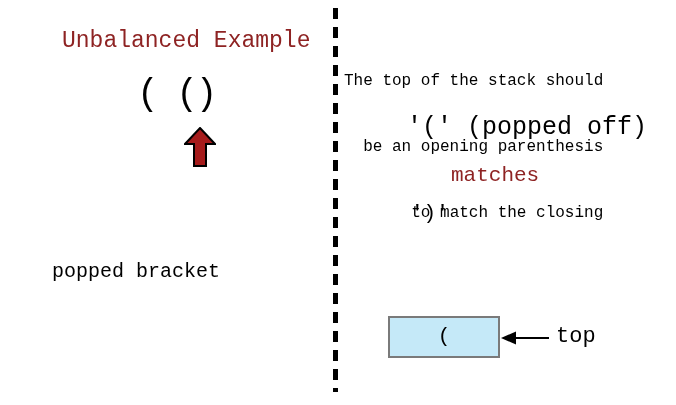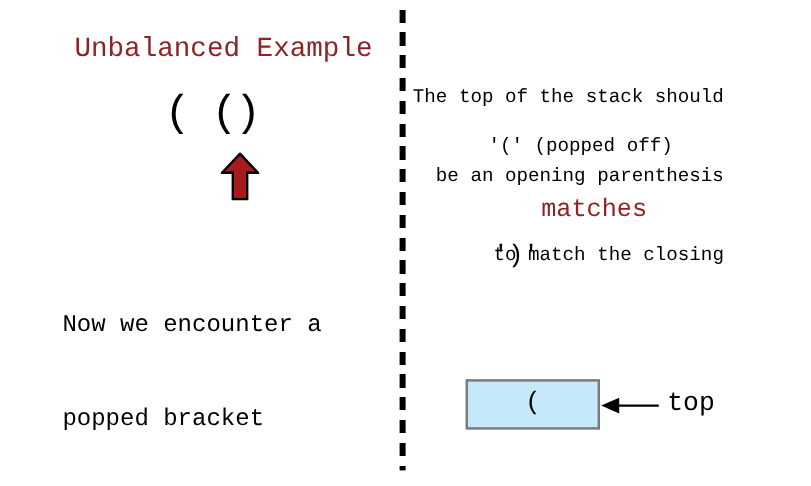--- a/index.html
+++ b/index.html
@@ -49,21 +49,21 @@
     );
   }
   .right-para {
     left: 344px; top: 26px;
     font-size: 16px;
     line-height: 22px;
     text-align: right;
   }
   .popped {
     left: 407px; top: 113px;
-    font-size: 16px;
+    font-size: 25px;
   }
   .matches {
     left: 407px; top: 164px;
     font-size: 21px;
     color: #8e2323;
     margin-left: 44px;
   }
   .closing {
     left: 411px; top: 202px;
     font-size: 21px;
@@ -96,21 +96,20 @@
 
   <div class="abs title">Unbalanced Example</div>
 
   <div class="abs expr">( ()</div>
 
   <svg class="up-arrow" viewBox="0 0 32 40" xmlns="http://www.w3.org/2000/svg">
     <polygon points="16,1 31,17 22,17 22,39 10,39 10,17 1,17" stroke="#000000" stroke-width="2" stroke-linejoin="miter" fill="#a61c1c"></polygon>
   </svg>
 
   <div class="abs left-para">
-    <div>Now we encounter a</div>
     <div>popped bracket</div>
     
     
     
     
   </div>
 
   <div class="divider"></div>
 
   <div class="abs right-para">

